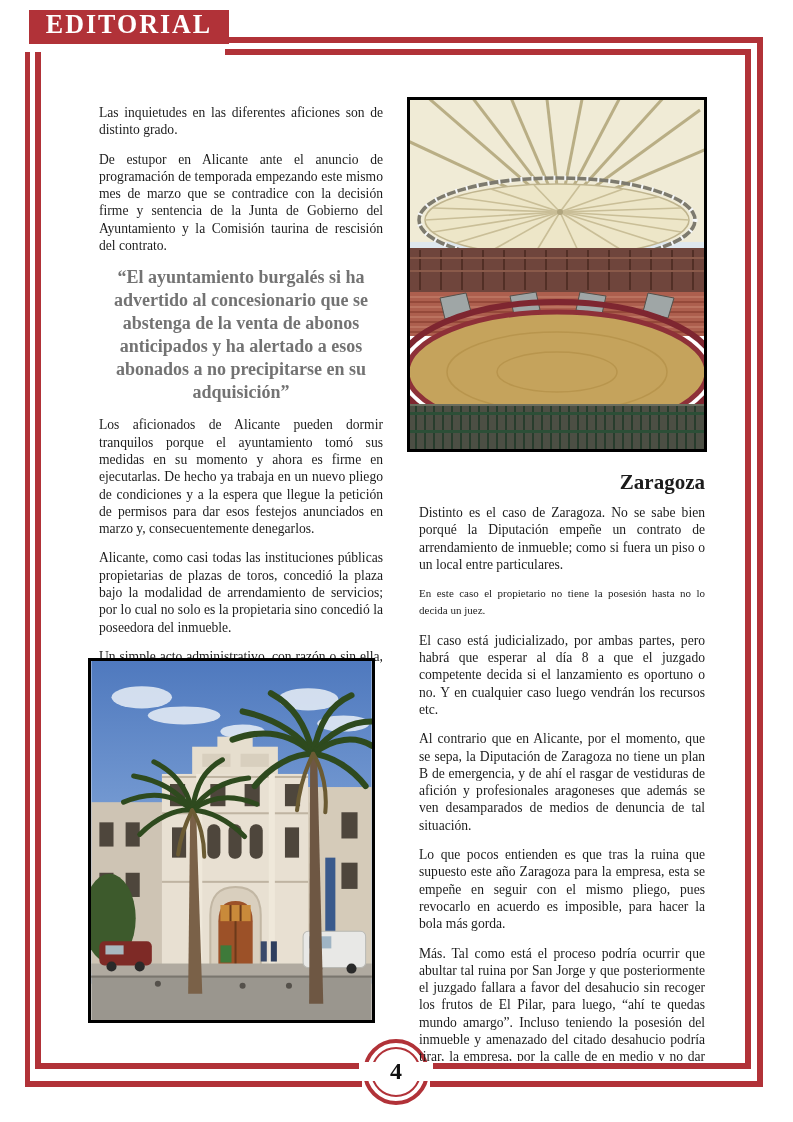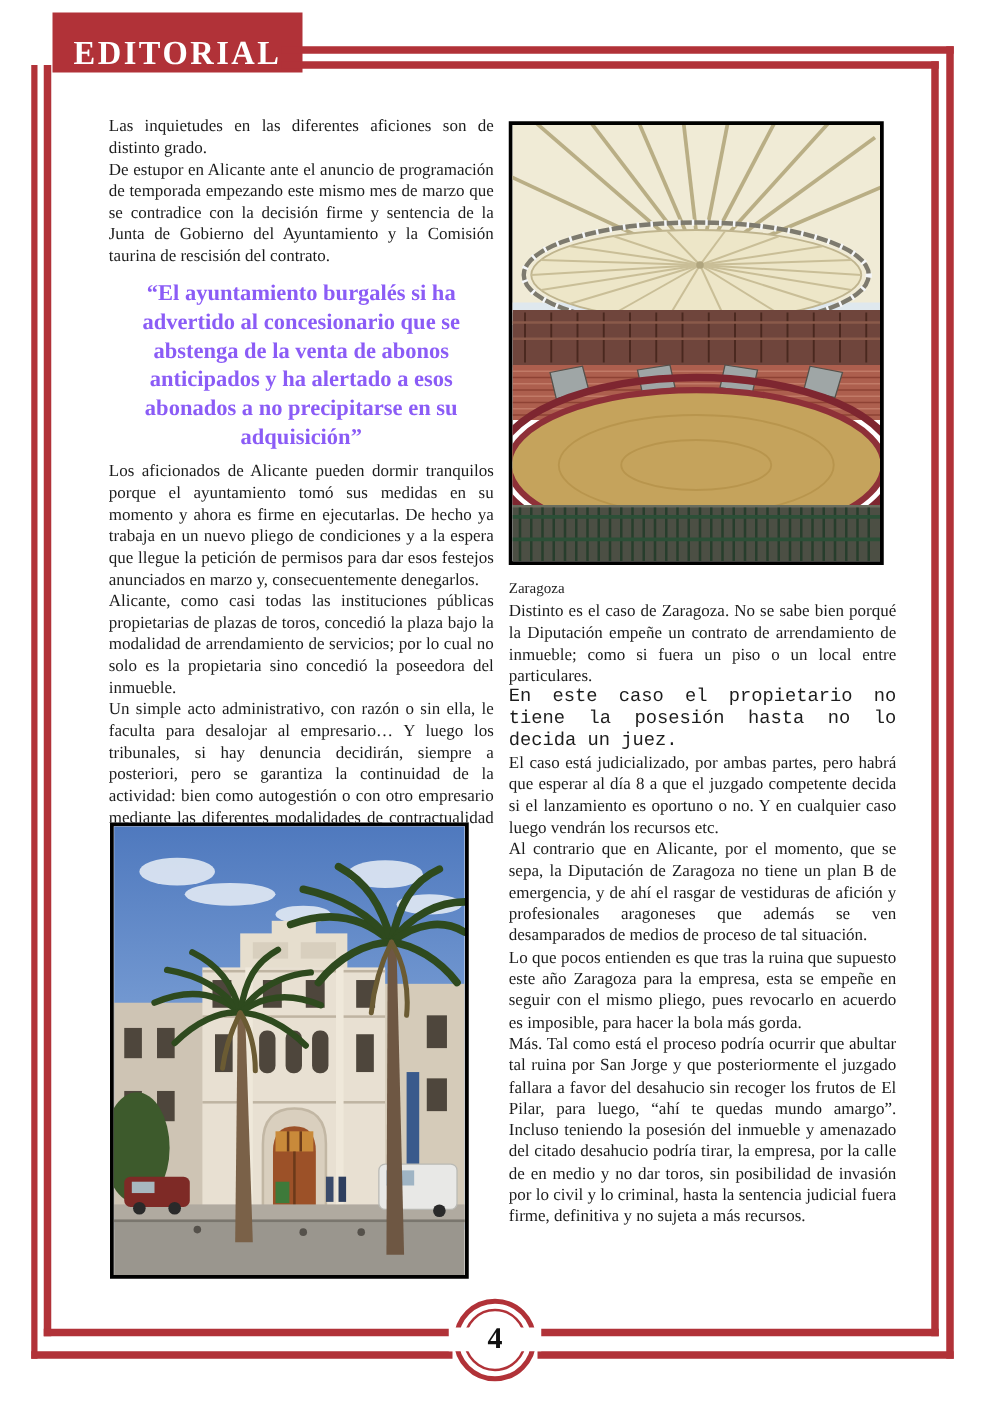--- a/index.html
+++ b/index.html
@@ -11,23 +11,23 @@
     width:793px;height:1122px;
     background:#ffffff;
     position:relative;
     overflow:hidden;
     font-family:"Liberation Serif", serif;
     color:var(--ink);
   }
   
   .fline{position:absolute;background:var(--red);}
   .banner{
-    position:absolute;left:42px;top:10px;width:200px;height:48px;
+    position:absolute;left:29px;top:10px;width:200px;height:34px;
     background:var(--red);
-    display:flex;align-items:flex-end;justify-content:center;
+    display:flex;align-items:flex-start;justify-content:center;
   }
   .banner-title{
     color:#fff;font-weight:bold;font-size:26px;letter-spacing:2px;
     font-family:"Liberation Serif", serif;
     transform:scaleY(1.04);
   }
   
   .ring-outer{
     position:absolute;left:363px;top:1039px;width:58px;height:58px;
     border:4px solid var(--red);border-radius:50%;background:#fff;
@@ -37,36 +37,36 @@
     border:2px solid var(--red);border-radius:50%;background:#fff;
   }
   .num-band{
     position:absolute;left:359px;top:1062px;width:74px;height:19px;
     background:#fff;display:flex;align-items:center;justify-content:center;
     overflow:visible;
   }
   .page-num{font-weight:bold;font-size:24px;color:#111;line-height:19px;}
   
   .col{position:absolute;text-align:justify;}
-  .col p{margin:0;padding:0;}
+  .col p{margin:12px;padding:0;}
   .col-left{
     left:87px;top:92px;width:308px;height:572px;overflow:hidden;
     font-size:13.6px;line-height:17.3px;
   }
   .col-right-text{
     left:407px;top:461px;width:310px;max-height:600px;overflow:hidden;
     font-size:13.6px;line-height:17.3px;
   }
   .pull-quote{
-    display:block;text-align:center;font-weight:bold;color:#8b5cf6;
+    display:block;text-align:center;font-weight:bold;color:#737373;
     font-size:18px;line-height:23px;margin:10px 0 7px 0;
   }
-  .alt-serif{font-family:Liberation Mono, monospace;font-size:15px;}
+  .alt-serif{font-family:Liberation Serif, serif;font-size:11px;}
   .section-heading{
-    font-weight:normal;font-size:12px;line-height:19px;text-align:left;
+    font-weight:bold;font-size:21px;line-height:19px;text-align:right;
     margin:0 0 2px 0;
   }
   
   .photo{
     position:absolute;border:3px solid #000;background:#fff;z-index:2;
     box-sizing:border-box;
   }
   .photo svg{display:block;}
   .photo-bullring{left:407px;top:97px;width:300px;height:355px;}
   .photo-building{left:88px;top:658px;width:287px;height:365px;}
@@ -237,21 +237,21 @@
       <rect x="0" y="330" width="294" height="3" fill="#2C4F37"></rect>
     </g>
   </svg>
 </div>
 
 <div class="col col-right-text">
   <p class="section-heading">Zaragoza</p>
   <p>Distinto es el caso de Zaragoza. No se sabe bien porqué la Diputación empeñe un contrato de arrendamiento de inmueble; como si fuera un piso o un local entre particulares.</p>
   <p class="alt-serif">En este caso el propietario no tiene la posesión hasta no lo decida un juez.</p>
   <p>El caso está judicializado, por ambas partes, pero habrá que esperar al día 8 a que el juzgado competente decida si el lanzamiento es oportuno o no. Y en cualquier caso luego vendrán los recursos etc.</p>
-  <p>Al contrario que en Alicante, por el momento, que se sepa, la Diputación de Zaragoza no tiene un plan B de emergencia, y de ahí el rasgar de vestiduras de afición y profesionales aragoneses que además se ven desamparados de medios de proceso de tal situación.</p>
+  <p>Al contrario que en Alicante, por el momento, que se sepa, la Diputación de Zaragoza no tiene un plan B de emergencia, y de ahí el rasgar de vestiduras de afición y profesionales aragoneses que además se ven desamparados de medios de denuncia de tal situación.</p>
   <p>Lo que pocos entienden es que tras la ruina que supuesto este año Zaragoza para la empresa, esta se empeñe en seguir con el mismo pliego, pues revocarlo en acuerdo es imposible, para hacer la bola más gorda.</p>
   <p>Más. Tal como está el proceso podría ocurrir que abultar tal ruina por San Jorge y que posteriormente el juzgado fallara a favor del desahucio sin recoger los frutos de El Pilar, para luego, “ahí te quedas mundo amargo”. Incluso teniendo la posesión del inmueble y amenazado del citado desahucio podría tirar, la empresa, por la calle de en medio y no dar toros, sin posibilidad de invasión por lo civil y lo criminal, hasta la sentencia judicial fuera firme, definitiva y no sujeta a más recursos.</p>
 </div>
 
 <div class="photo photo-building">
   <svg width="281" height="359" viewBox="0 0 278 356" xmlns="http://www.w3.org/2000/svg">
     <defs>
       <linearGradient id="sky" x1="0" y1="0" x2="0" y2="1">
         <stop offset="0" stop-color="#4F79BE"></stop>
         <stop offset="1" stop-color="#9FBFE8"></stop>

